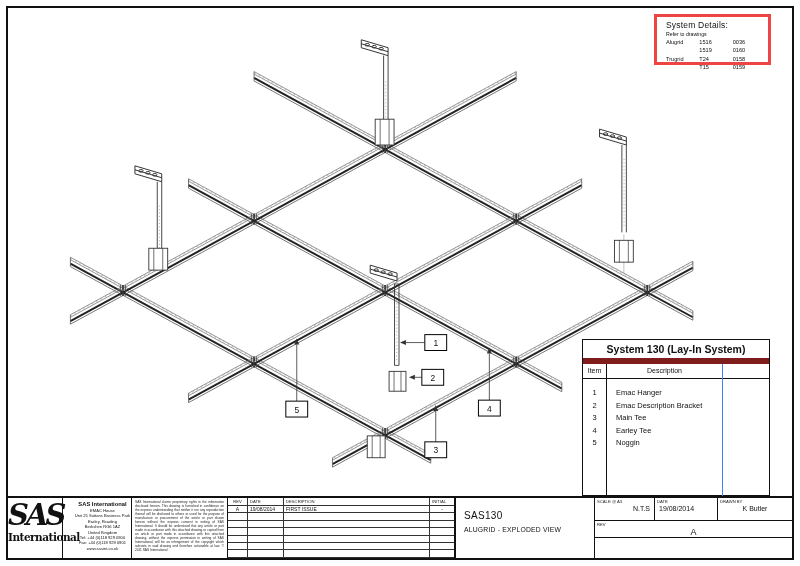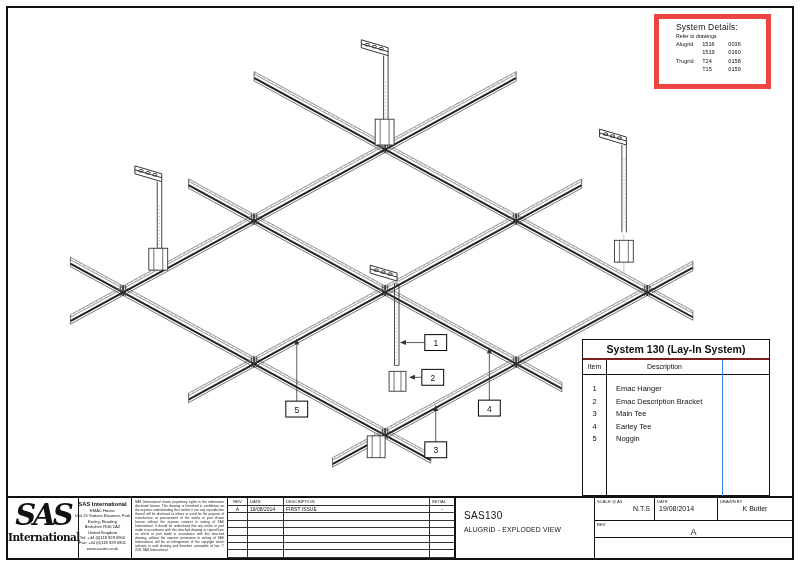--- a/index.html
+++ b/index.html
@@ -2,49 +2,49 @@
 <html><head>
 <meta charset="utf-8">
 <style>
   html,body{margin:0;padding:0;background:#fff;}
   .page{position:relative;width:800px;height:566px;background:#fff;overflow:hidden;
         font-family:"Liberation Sans",sans-serif;color:#111;}
   .sheet{position:absolute;left:6px;top:6px;right:6px;bottom:6px;border:2px solid #111;}
   #iso-svg{position:absolute;left:0;top:0;width:100%;height:100%;}
 
   
-  .sysdet{position:absolute;left:646px;top:6px;width:117px;height:75px;
-          border:5px solid #ef4444;background:#fff;padding:3px 17px;box-sizing:border-box;}
+  .sysdet{position:absolute;left:646px;top:6px;width:117px;height:51px;
+          border:3px solid #ef4444;background:#fff;padding:3px 9px;box-sizing:border-box;}
   .sysdet-title{font-size:8.5px;letter-spacing:.2px;}
   .sysdet-sub{font-size:5.2px;margin-top:1px;}
   .sysdet-row{display:flex;font-size:5.6px;margin-top:2.2px;}
   .sysdet-row .c1{width:38px;}
   .sysdet-row .c2{width:38px;}
   .sysdet-row .c3{width:30px;}
 
   
   .pt{position:absolute;left:574px;top:331px;width:188px;height:157px;
       border:1.5px solid #111;background:#fff;box-sizing:border-box;}
   .pt-title{height:18px;line-height:18px;text-align:center;font-weight:bold;
-            font-size:10.5px;border-bottom:2px solid #7f1d1d;}
+            font-size:10.5px;border-bottom:6px solid #7f1d1d;}
   .pt-grid{display:flex;height:calc(100% - 19px);}
   .pt-col1{width:23px;border-right:1px solid #111;}
   .pt-col2{flex:1;border-right:1px solid #3b82f6;}
   .pt-col3{width:46px;}
   .pt-h{height:14px;line-height:14px;text-align:center;font-size:7px;border-bottom:1px solid #111;}
   .pt-items{padding-top:8px;}
   .pt-items div{height:12.5px;line-height:12.5px;font-size:7.5px;}
   .pt-col1 .pt-items div{text-align:center;}
   .pt-col2 .pt-items div{padding-left:9px;}
 
   
   .tb{position:absolute;left:0;right:0;bottom:0;height:60px;border-top:2px solid #111;
       background:#fff;}
   .tb .col{position:absolute;top:0;bottom:0;box-sizing:border-box;}
-  .tb-logo{left:0;width:71px;border-right:1px solid #111;text-align:center;font-family:"DejaVu Serif",serif;}
+  .tb-logo{left:0;width:55px;border-right:1px solid #111;font-family:"DejaVu Serif",serif;}
   .logo-main{font-size:29px;font-weight:bold;line-height:.95;margin-top:4px;letter-spacing:-3px;font-style:italic;}
   .logo-sub{font-size:10.5px;font-weight:bold;margin-top:1px;letter-spacing:-0.5px;}
   .tb-addr{left:66px;width:58px;border-right:1px solid #111;text-align:center;padding-top:3px;}
   .addr-name{font-size:5.8px;font-weight:bold;margin-bottom:1px;}
   .addr-line{font-size:4.1px;line-height:1.32;}
   .tb-disc{left:124px;width:96px;border-right:1px solid #111;padding:2px 3px;
            font-size:3.2px;line-height:1.25;text-align:justify;color:#222;}
   .tb-rev{left:220px;width:228px;border-right:2px solid #111;}
   .rev-grid{display:grid;grid-template-columns:20px 36px 1fr 24px;}
   .rev-cell{border-right:1px solid #333;border-bottom:1px solid #333;height:7.4px;

